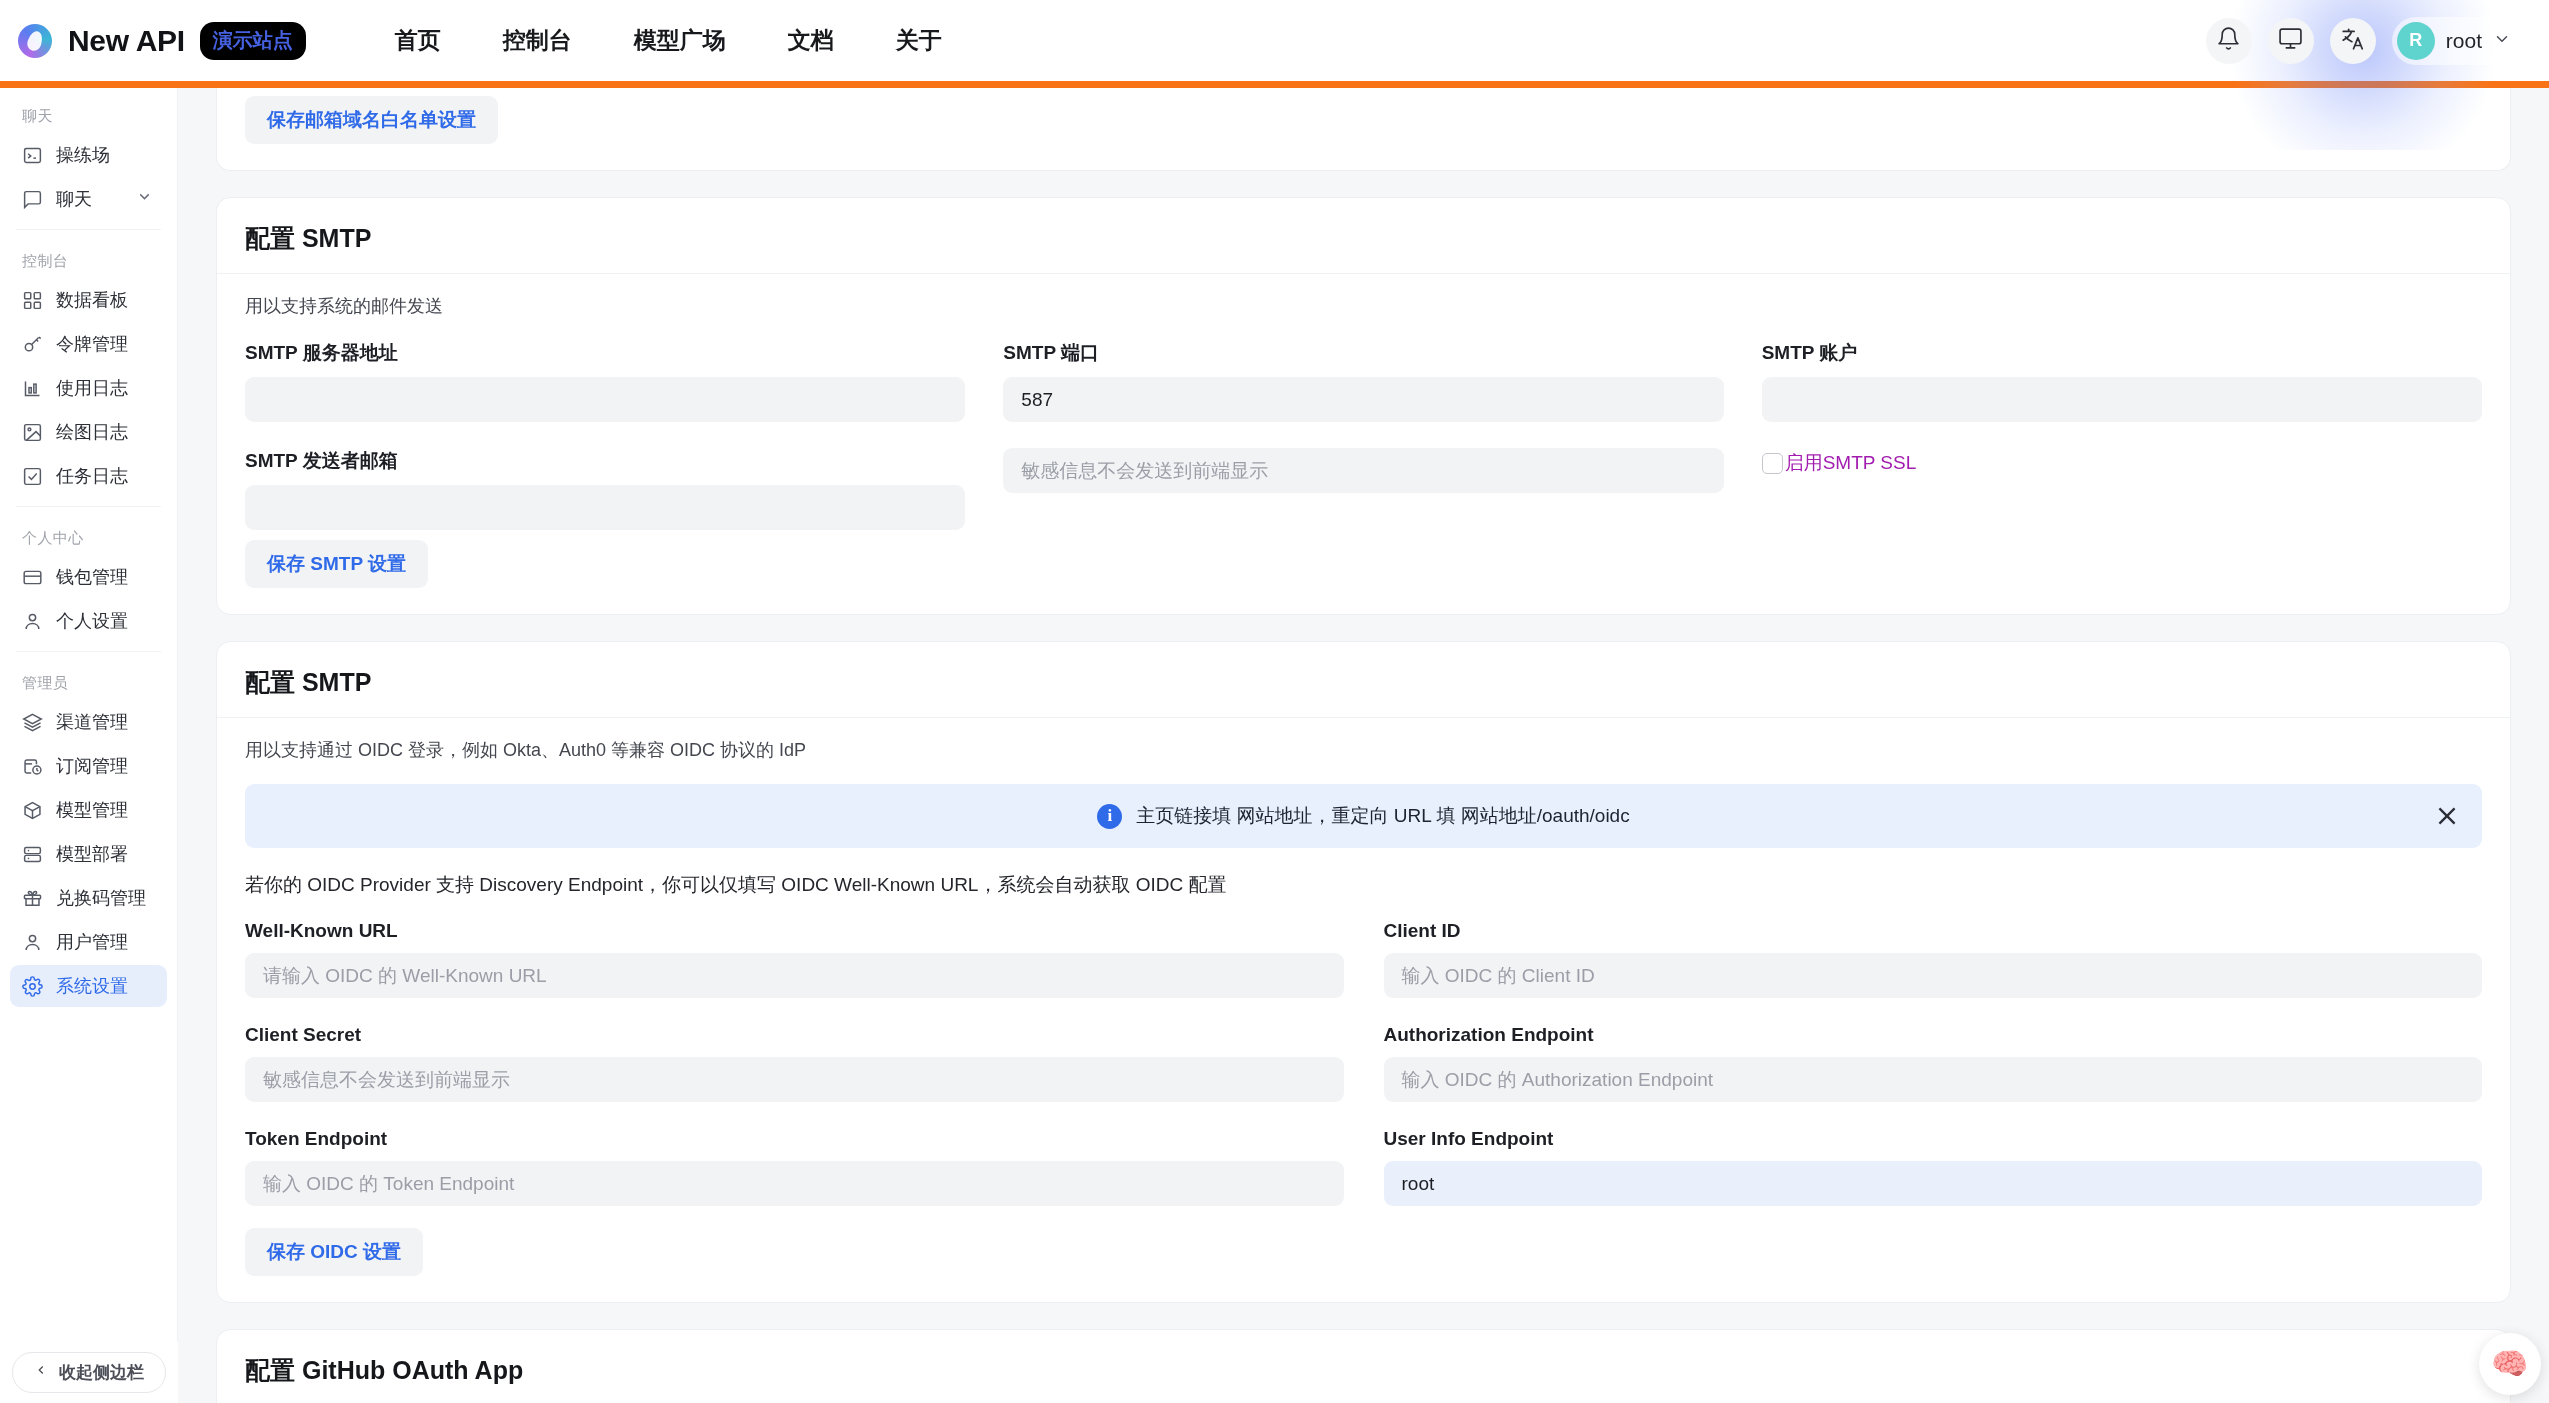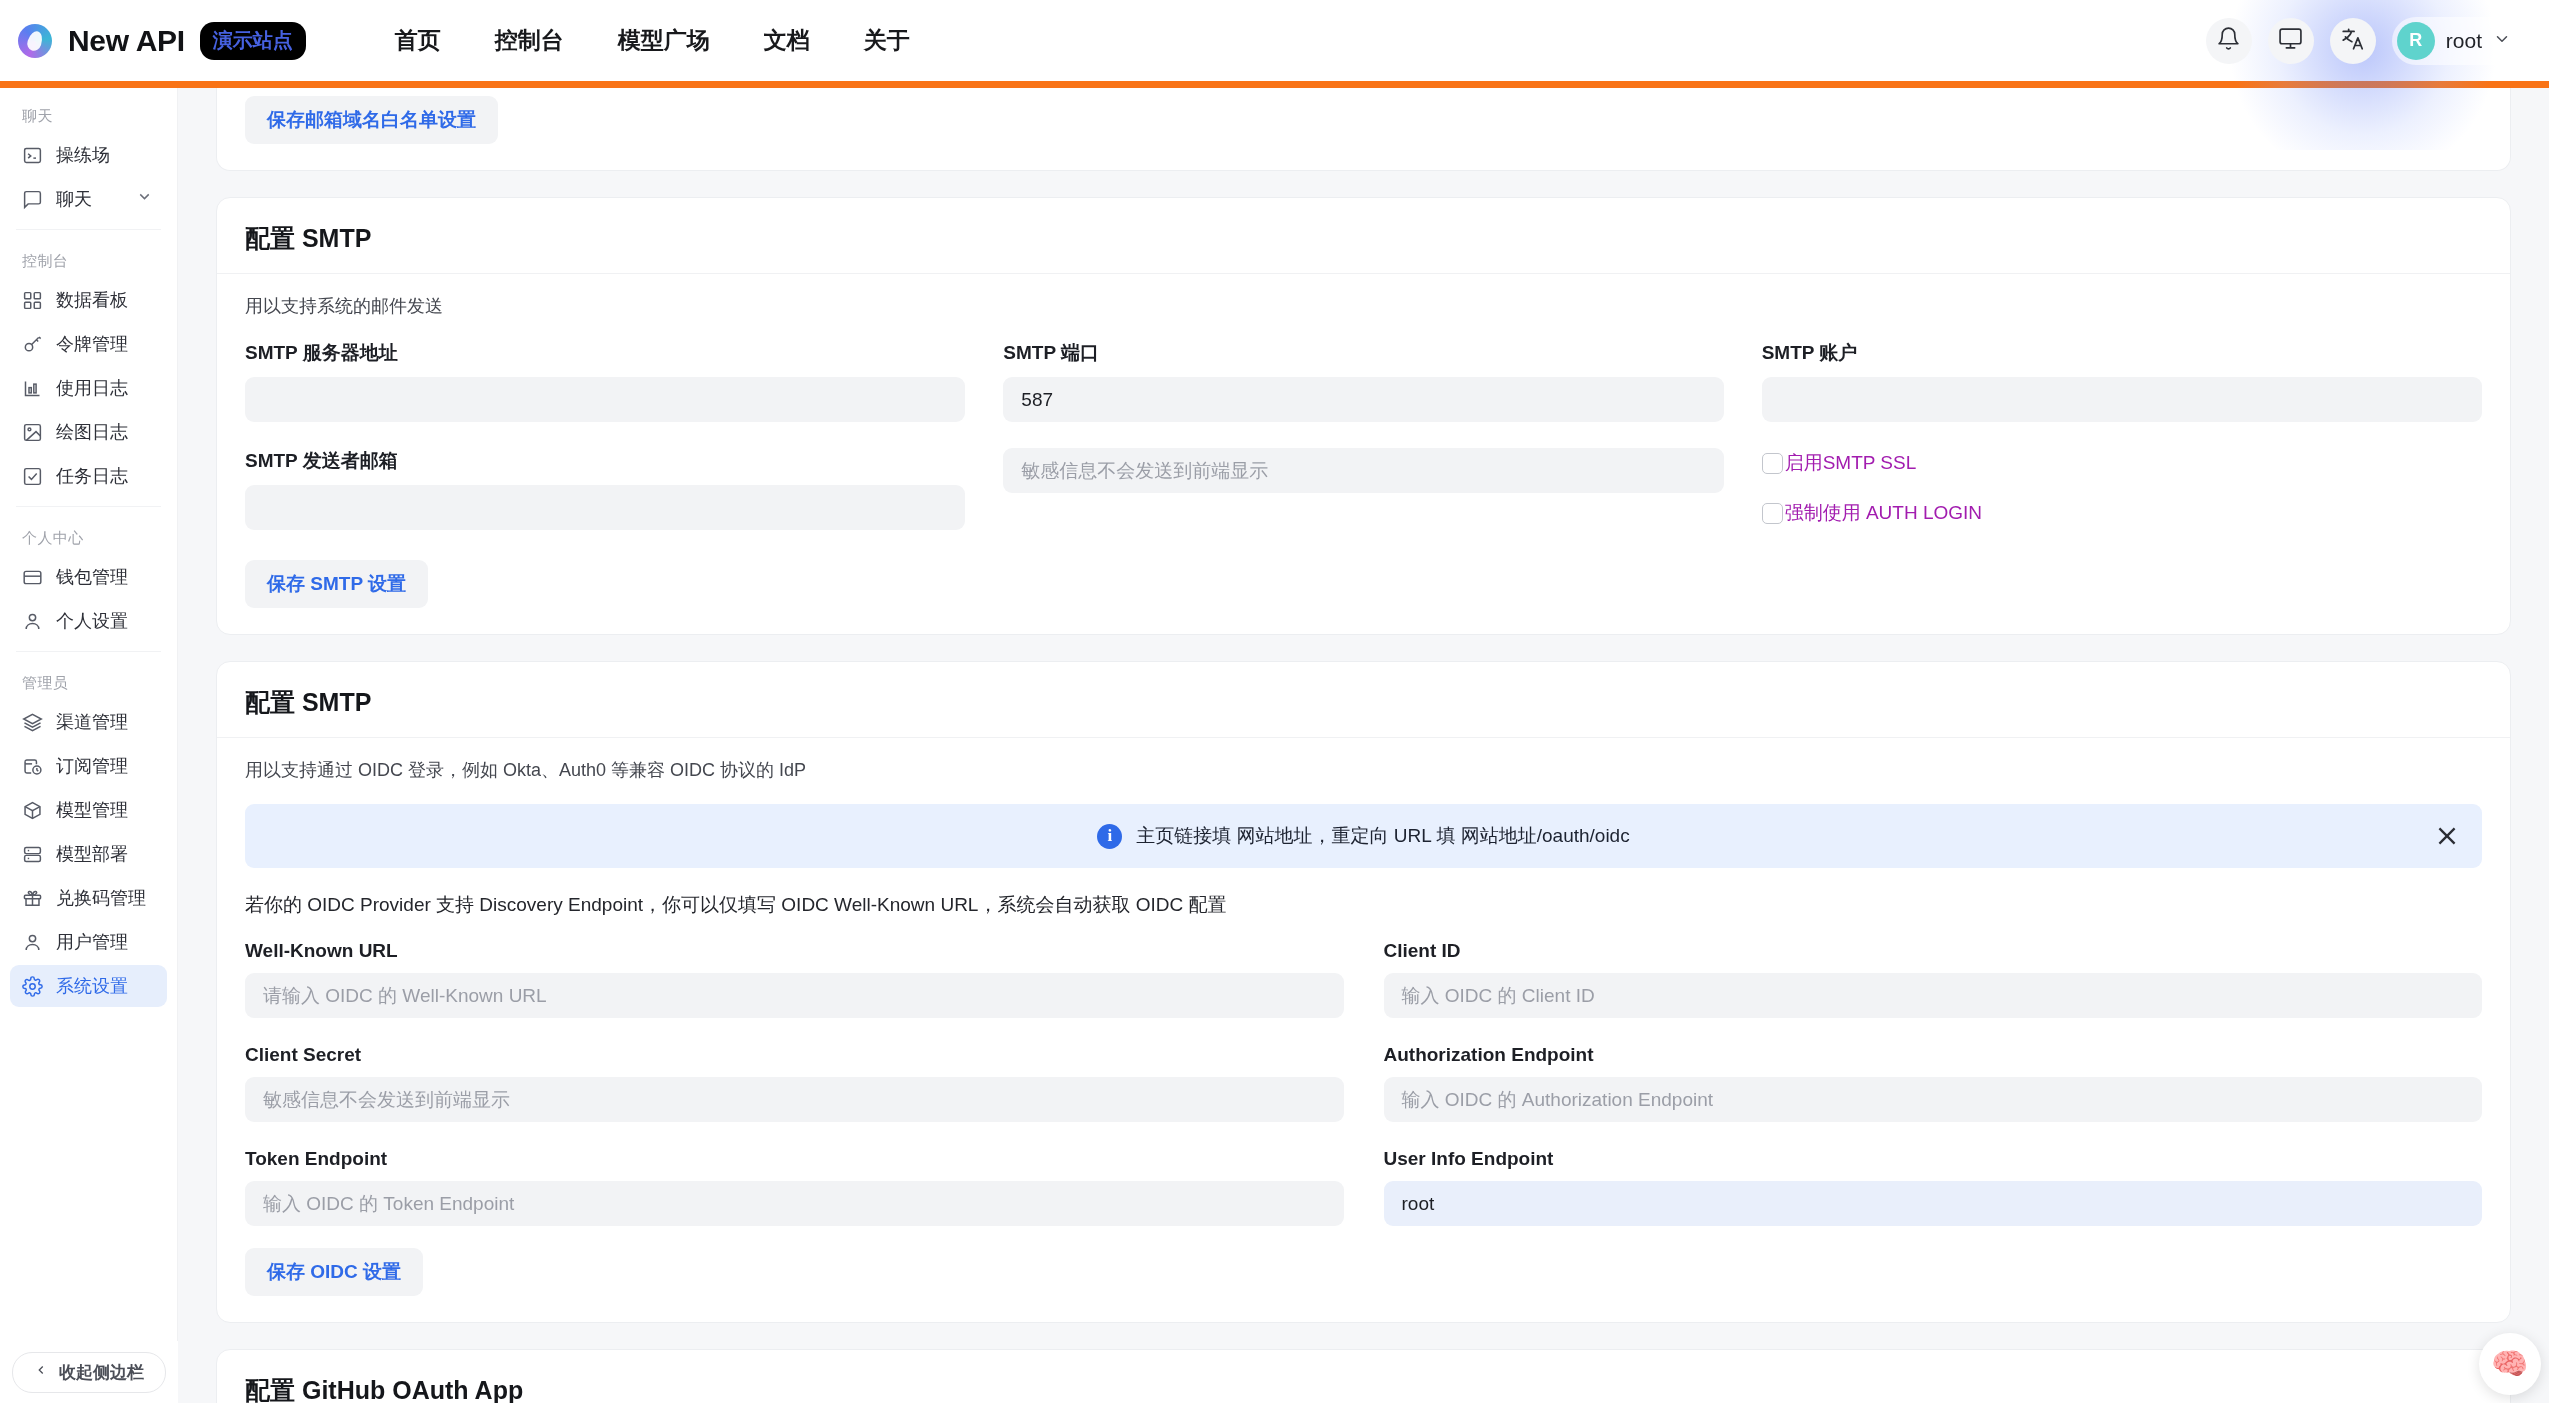--- a/index.html
+++ b/index.html
@@ -33,21 +33,21 @@
   }
   .brand-name {
     font-size: 30px; font-weight: 700; color: #121316;
     margin-left: 16px; letter-spacing: -0.3px;
   }
   .brand-badge {
     margin-left: 15px; background: #000000; color: #4661e0;
     font-size: 20px; border-radius: 14px; padding: 5px 13px 6px;
     font-weight: 700;
   }
-  .topnav { display: flex; align-items: center; margin-left: 66px; gap: 8px; }
+  .topnav { display: flex; align-items: center; margin-left: 66px; gap: 16px; }
   .topnav-item {
     font-size: 23px; font-weight: 600; color: #18191c;
     padding: 8px 23px; cursor: pointer; white-space: nowrap;
   }
   .header-right {
     margin-left: auto; display: flex; align-items: center;
     margin-right: 24px; gap: 16px; position: relative;
   }
   .header-glow {
     position: absolute; right: 30px; top: -60px; width: 300px; height: 210px;
@@ -482,24 +482,20 @@
       <div>
         <div class="input">
             <span class="ph">敏感信息不会发送到前端显示</span>
           </div>
       </div>
       <div style="padding-top:2px;">
         <div class="checkline">
           <span class="chk"></span>
           <span>启用SMTP SSL</span>
         </div>
-        <div class="checkline">
-          <span class="chk"></span>
-          <span>强制使用 AUTH LOGIN</span>
-        </div>
       </div>
     </div>
 
     <button class="btn-ghost" style="margin-top:10px;">保存 SMTP 设置</button>
   </section>
 
   <section class="card">
     <div class="card-title">配置 SMTP</div>
     <div class="card-rule"></div>
     <div class="card-desc">用以支持通过 OIDC 登录，例如 Okta、Auth0 等兼容 OIDC 协议的 IdP</div>

